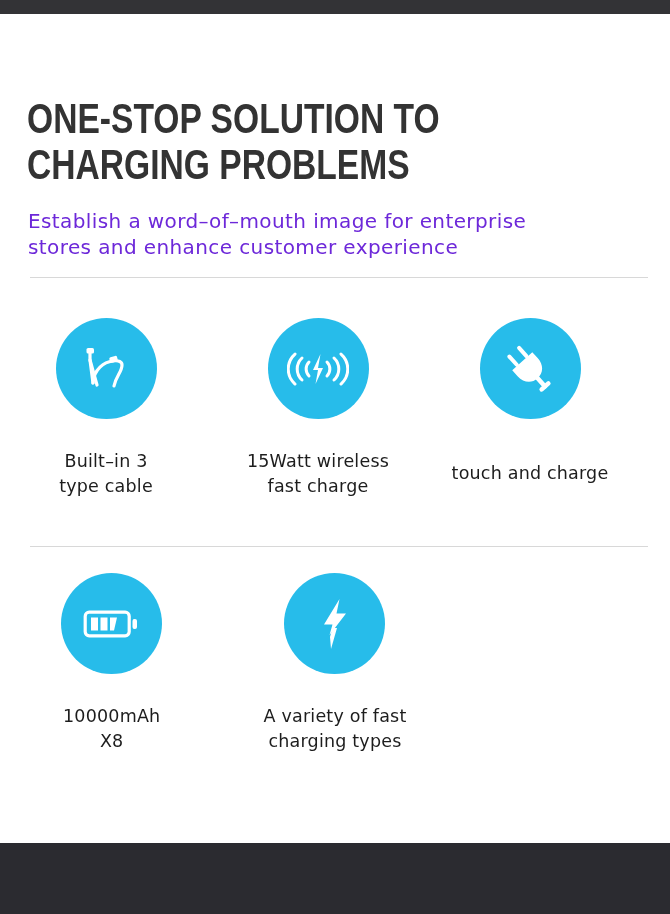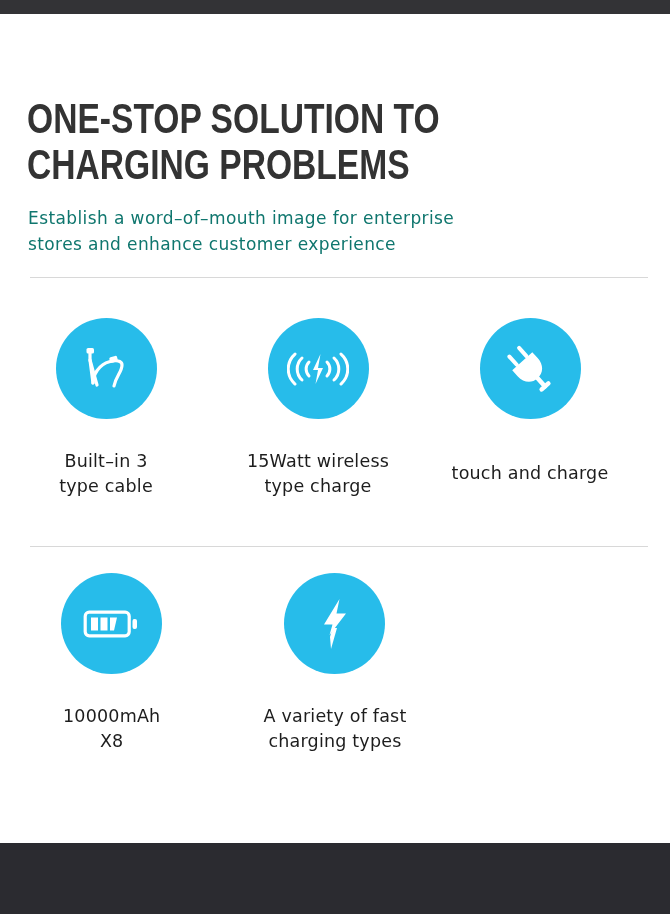--- a/index.html
+++ b/index.html
@@ -46,22 +46,22 @@
     transform-origin: left top;
     white-space: pre-line;
     font-family: "Liberation Sans Narrow", "Liberation Sans", "DejaVu Sans Condensed", sans-serif;
   }
 
   .subtitle {
     position: absolute;
     left: 28px;
     top: 188px;
     width: 600px;
-    color: #0f766e;
-    font-size: 17px;
+    color: #6d28d9;
+    font-size: 20px;
     line-height: 26px;
     letter-spacing: 0.4px;
     white-space: pre-line;
     font-family: "DejaVu Sans", "Liberation Sans", sans-serif;
   }
 
   
   .divider {
     position: absolute;
     left: 30px;
@@ -163,21 +163,21 @@
 
             <path d="M40 13 A10 10 0 0 1 40 27"></path>
             <path d="M47 9 A15 15 0 0 1 47 31"></path>
             <path d="M54 5 A20 20 0 0 1 54 35"></path>
 
             <path d="M33.5 5 L26 21 L31 21 L28.5 35 L36 19 L31 19 Z" fill="#ffffff" stroke="none"></path>
           </svg>
         </span>
       </div>
       <div class="cell-label">15Watt wireless
-type charge</div>
+fast charge</div>
     </div>
 
     <div class="cell">
       <div class="circle">
         <span>
           <svg width="54" height="54" viewBox="0 0 54 54" fill="none">
             <g transform="rotate(-42 27 27)">
 
               <path d="M20 4 L20 15" stroke="#ffffff" stroke-width="4" stroke-linecap="round"></path>
               <path d="M33 4 L33 15" stroke="#ffffff" stroke-width="4" stroke-linecap="round"></path>

